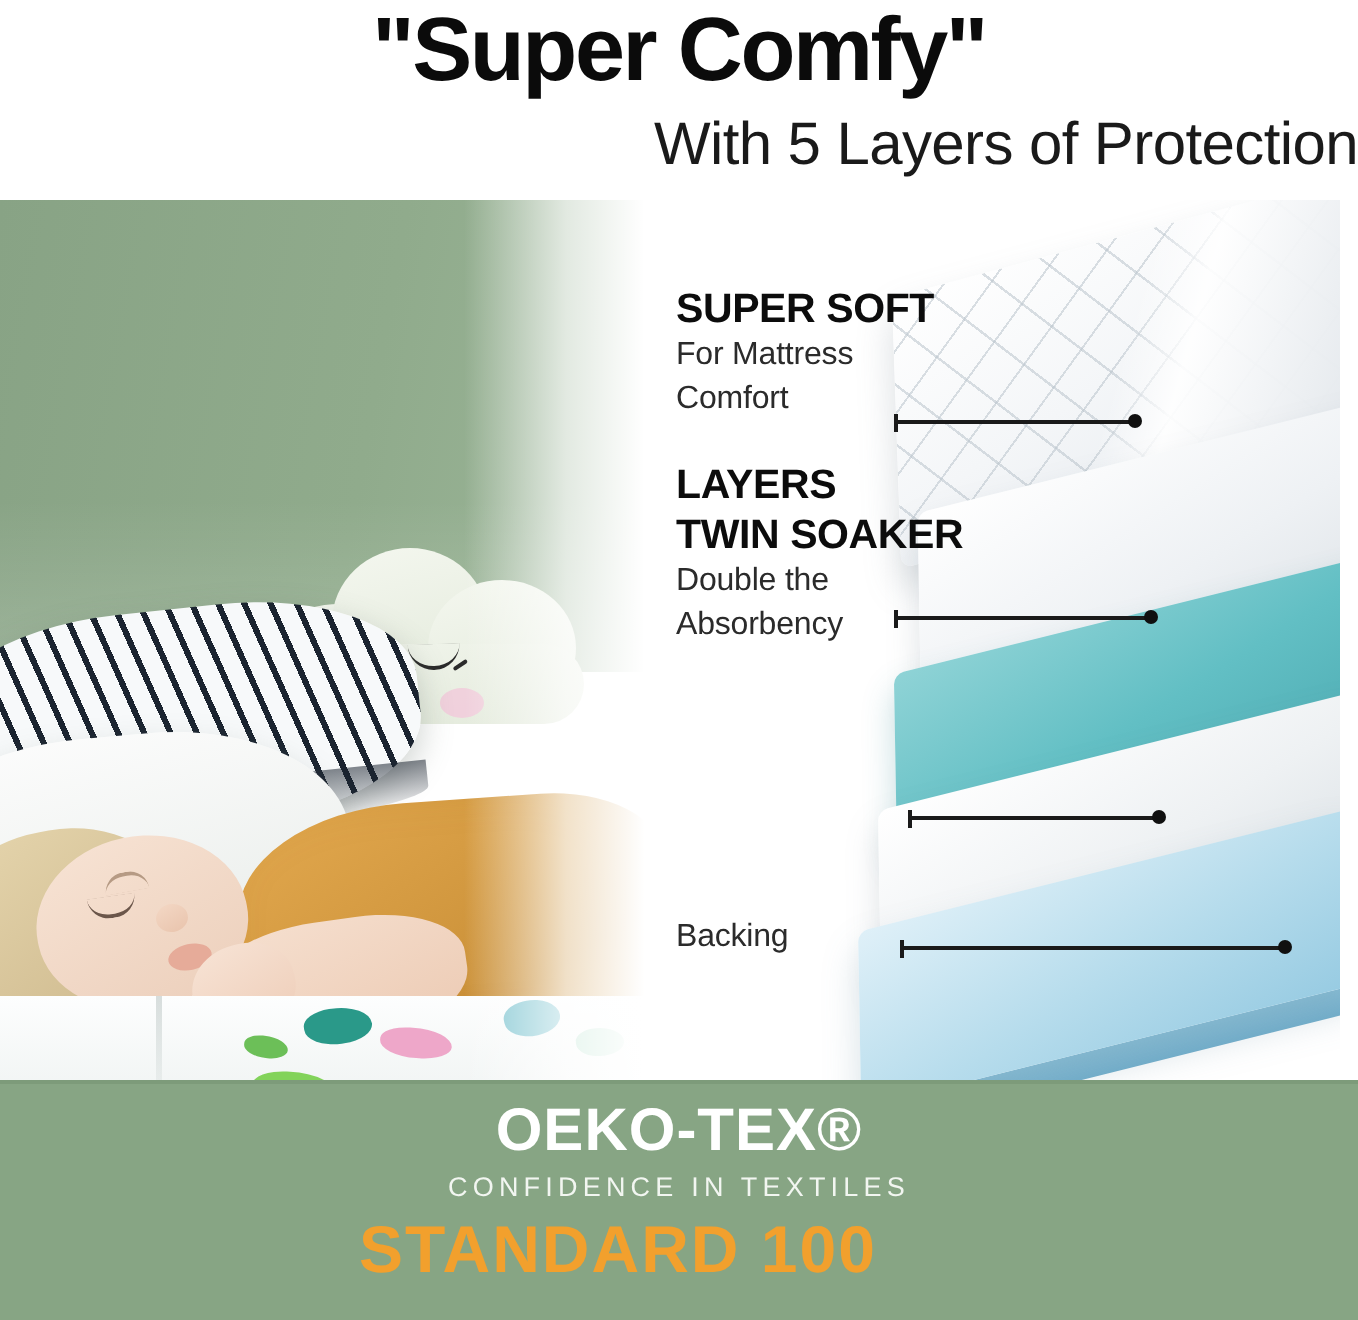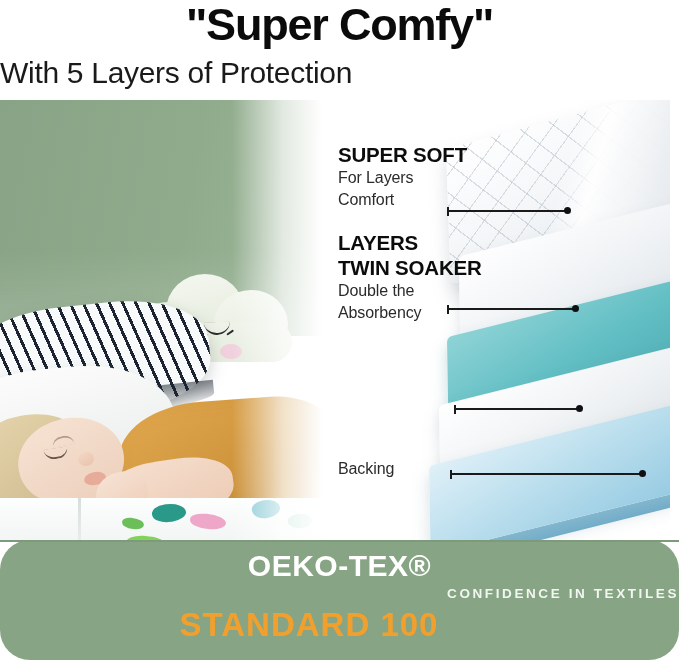--- a/index.html
+++ b/index.html
@@ -4,21 +4,21 @@
 <style>
   html,body{margin:0;padding:0;background:#fff;}
   body{width:679px;height:660px;position:relative;overflow:hidden;
        font-family:"Liberation Sans",sans-serif;color:#111;}
 
   
   #header{position:absolute;left:0;top:0;width:679px;height:100px;background:#fff;}
   #title{position:absolute;left:0;top:-2px;width:679px;text-align:center;
          font-size:45px;font-weight:700;letter-spacing:-1.2px;color:#0b0b0b;
          line-height:54px;white-space:nowrap;}
-  #subtitle{position:absolute;left:0;top:54px;width:679px;text-align:left;
+  #subtitle{position:absolute;left:0;top:54px;width:679px;text-align:right;
             font-size:30px;font-weight:300;color:#1a1a1a;letter-spacing:-.3px;
             line-height:38px;white-space:nowrap;}
 
   
   #stage{position:absolute;left:0;top:100px;width:670px;height:440px;background:#fff;overflow:hidden;}
 
   
   #photo{position:absolute;left:0;top:0;width:330px;height:440px;overflow:hidden;}
   .wall{position:absolute;left:0;top:0;width:330px;height:236px;
         background:linear-gradient(100deg,#88a385 0%,#90ab8c 55%,#9db79a 100%);}
@@ -136,26 +136,26 @@
   .l4 .slabtop{background:linear-gradient(160deg,#ffffff,#eef1f3 58%,#dde3e7);
         box-shadow:0 9px 16px rgba(125,138,150,.26);}
   .l4 .edge{bottom:-12px;height:12px;background:linear-gradient(180deg,#dde3e7,#c6cfd5);}
 
   .l5{left:-4px;top:336px;width:256px;height:86px;transform:rotate(-14deg) skewX(-13deg);}
   .l5 .slabtop{background:linear-gradient(160deg,#dff0f8,#b6dcec 55%,#97cbe2);
         box-shadow:0 10px 18px rgba(100,140,160,.26);}
   .l5 .edge{bottom:-13px;height:13px;background:linear-gradient(180deg,#8cc3dc,#74b0cd);}
 
   
-  #footer{position:absolute;left:0;top:540px;width:679px;height:120px;background:#87a584;border-radius:30px;}
+  #footer{position:absolute;left:0;top:540px;width:679px;height:120px;background:#87a584;}
   #footer .line{position:absolute;left:0;top:0;width:679px;height:2px;background:#7d9b7a;}
   #oeko{position:absolute;left:0;top:7px;width:679px;text-align:center;color:#fff;
         font-size:30px;font-weight:700;letter-spacing:.5px;line-height:38px;white-space:nowrap;}
-  #conf{position:absolute;left:0;top:45px;width:679px;text-align:right;color:#f2f6f1;
-        font-size:13.5px;font-weight:700;letter-spacing:2.6px;line-height:18px;white-space:nowrap;}
+  #conf{position:absolute;left:0;top:45px;width:679px;text-align:center;color:#f2f6f1;
+        font-size:13.5px;font-weight:400;letter-spacing:2.6px;line-height:18px;white-space:nowrap;}
   #std{position:absolute;left:0;top:63px;width:618px;text-align:center;color:#f2a02d;
         font-size:33px;font-weight:700;letter-spacing:1px;line-height:44px;white-space:nowrap;}
 </style>
 </head>
 <body>
 
 <div id="header">
   <div id="title">"Super Comfy"</div>
   <div id="subtitle">With 5 Layers of Protection</div>
 </div>
@@ -219,21 +219,21 @@
         <div class="slabtop"></div>
     </div>
     <div class="slab l5">
       <div class="edge"></div>
         <div class="slabtop"></div>
     </div>
   </div>
 
   <div class="lbl" style="top:42px">
     <div class="h">SUPER SOFT</div>
-    <div class="s">For Layers</div>
+    <div class="s">For Mattress</div>
     <div class="s">Comfort</div>
   </div>
   <div class="leader" style="left:447px;top:110px;width:122px"></div>
 
   <div class="lbl" style="top:130px">
     <div class="h">LAYERS</div>
     <div class="h">TWIN SOAKER</div>
     <div class="s">Double the</div>
     <div class="s">Absorbency</div>
   </div>

